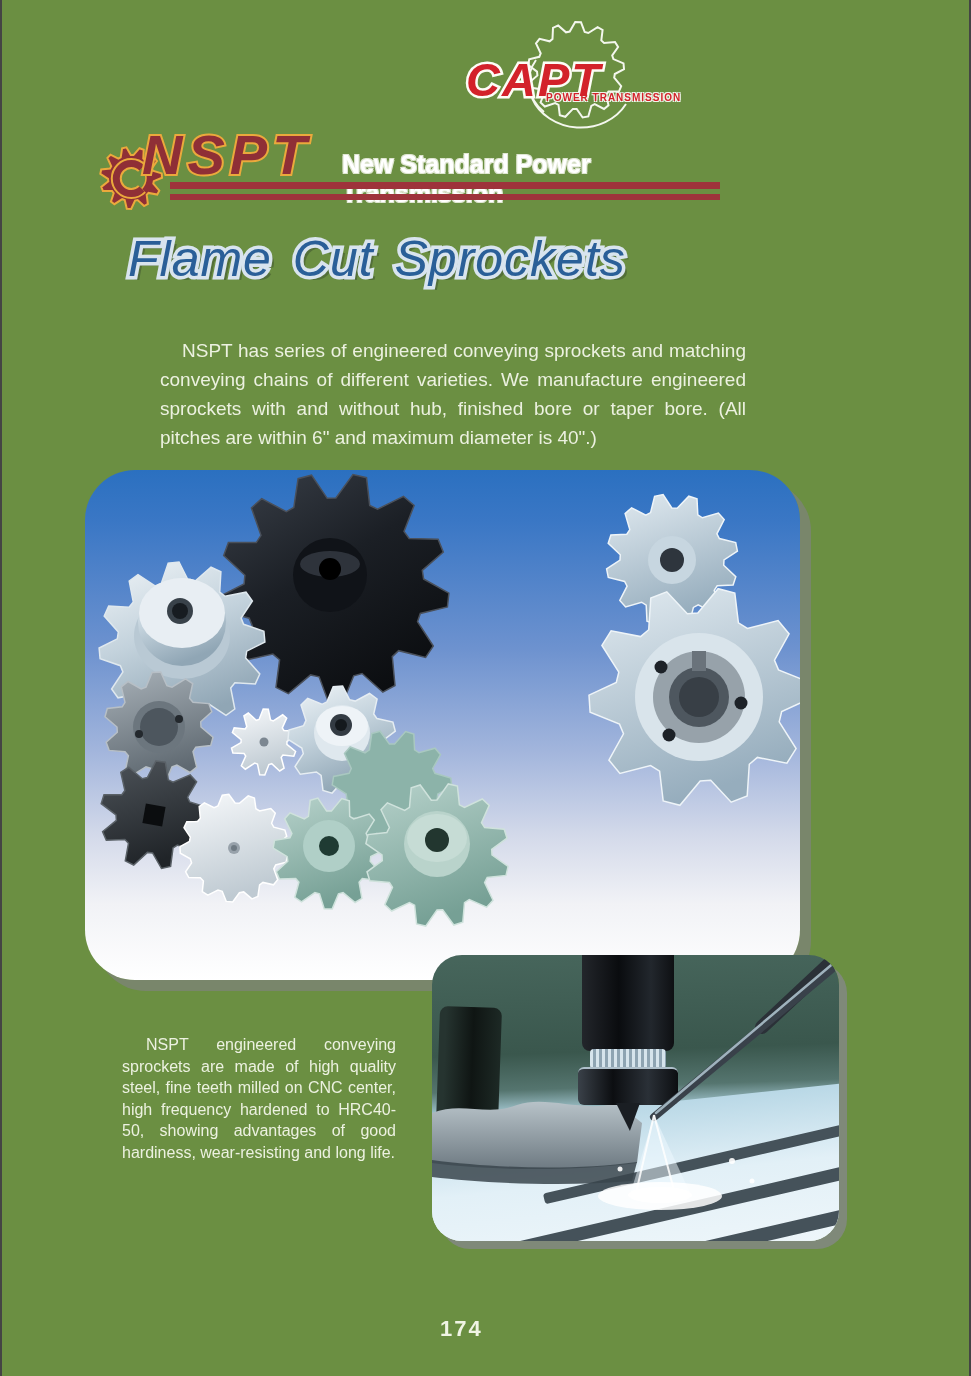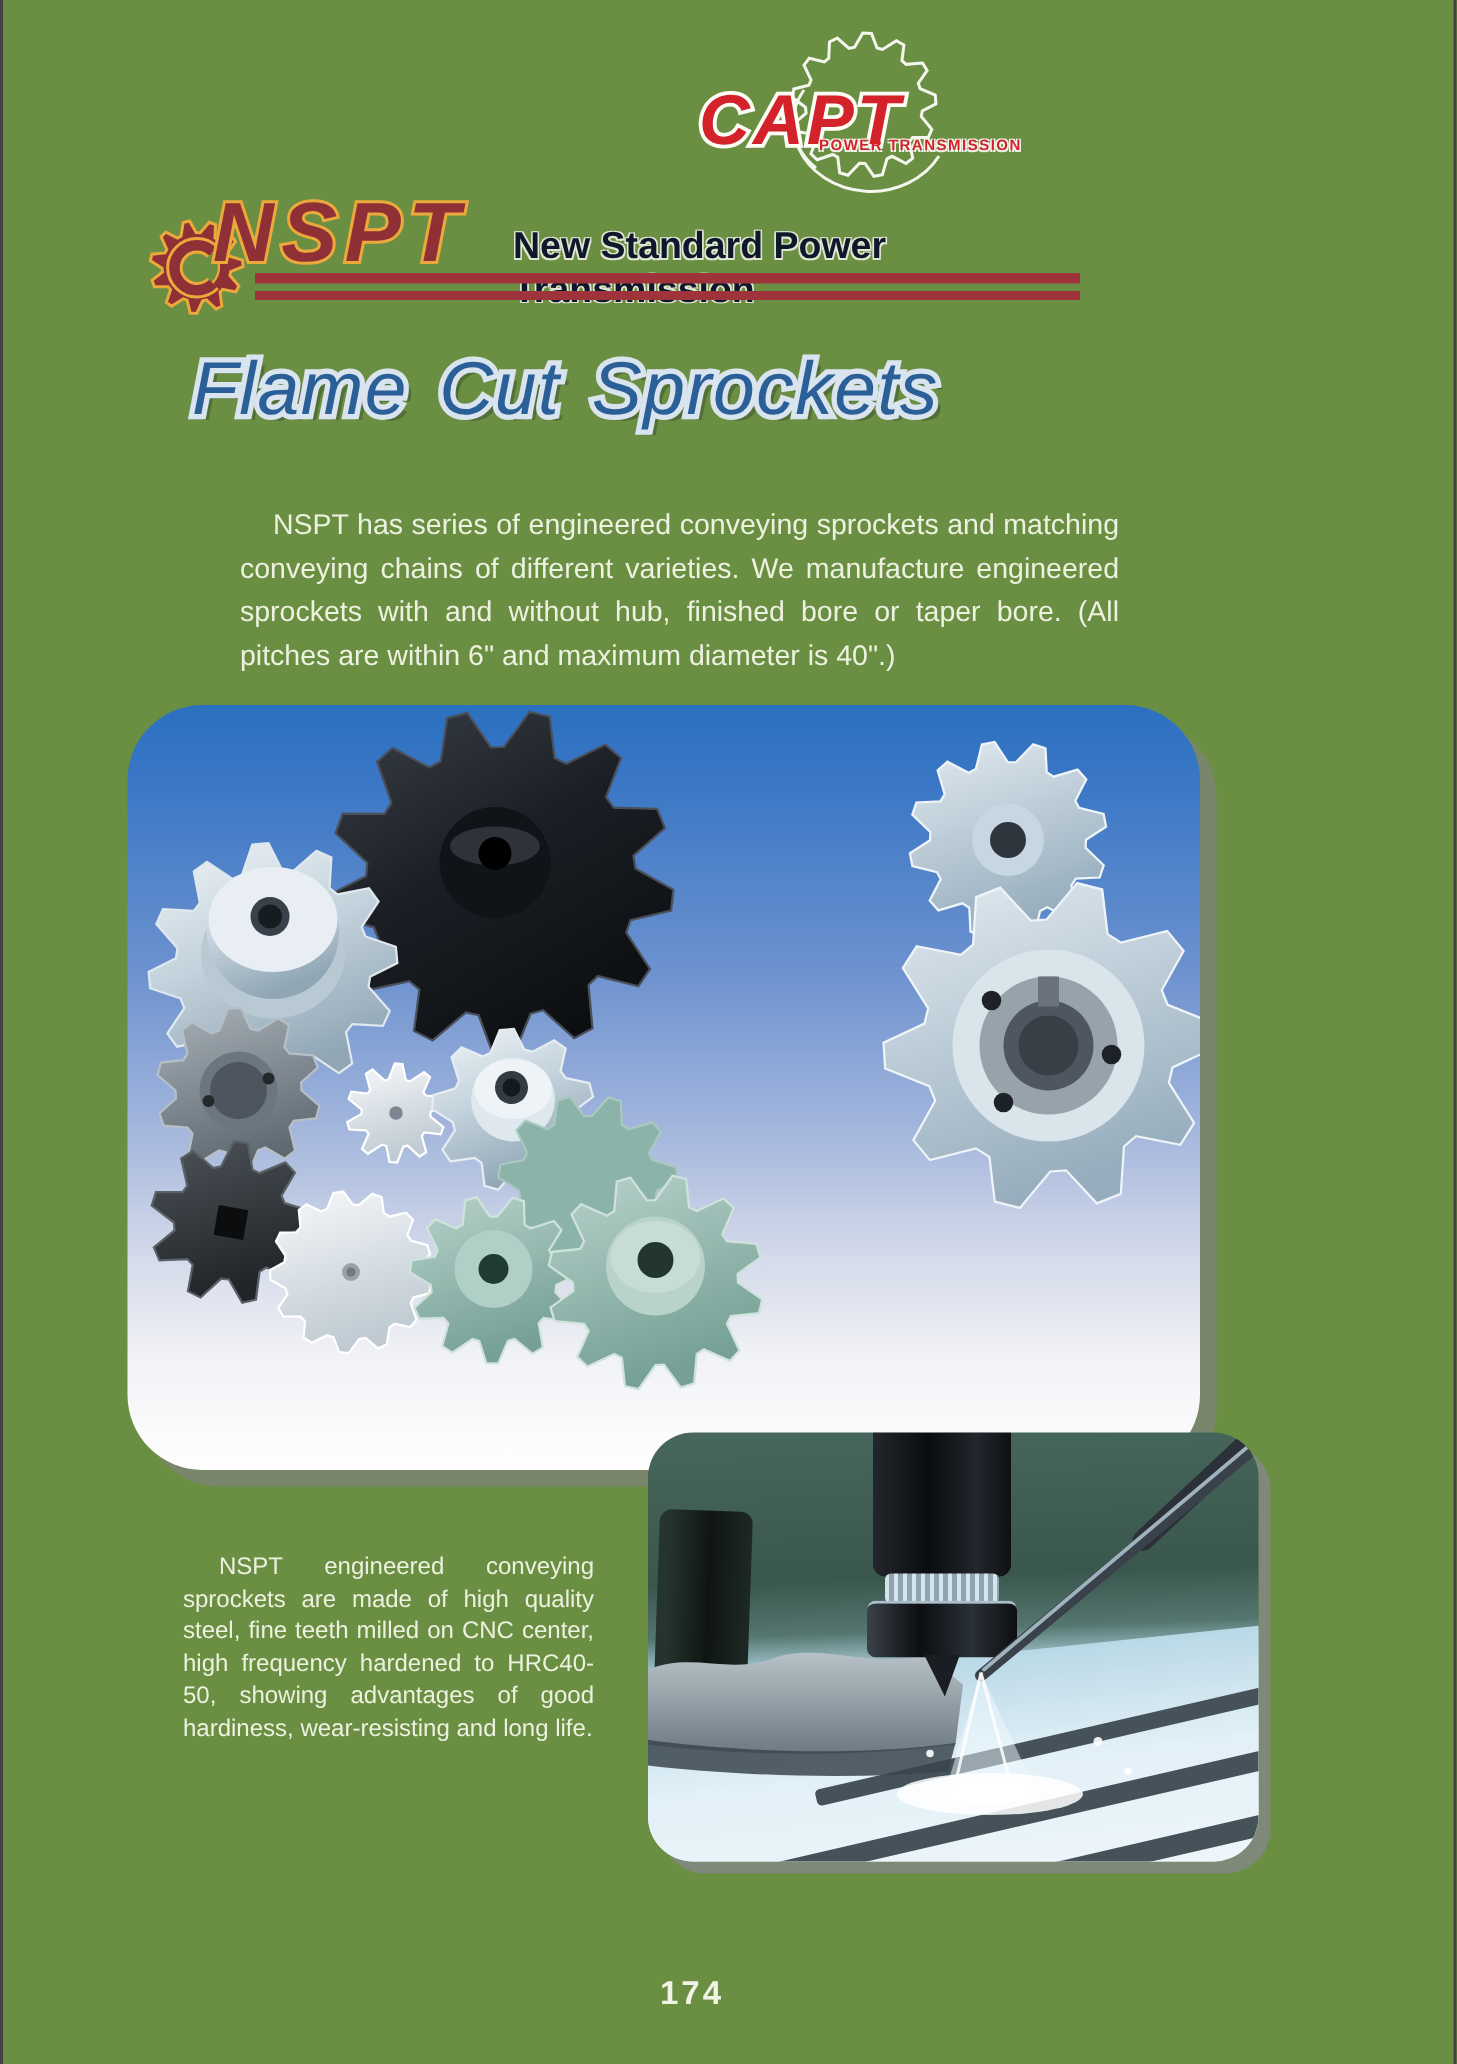--- a/index.html
+++ b/index.html
@@ -21,21 +21,21 @@
   #capt-sub{position:absolute; left:84px; top:70px; font-size:10px; font-weight:bold; color:#d3222a; letter-spacing:1px;
     text-shadow:-1px -1px 0 #f2f4ec,1px -1px 0 #f2f4ec,-1px 1px 0 #f2f4ec,1px 1px 0 #f2f4ec;}
   #capt-cn{position:absolute; left:168px; top:26px; font-size:50px; font-weight:bold; font-style:italic; letter-spacing:2px;
     color:transparent; -webkit-text-stroke:2.5px #f0f4ea; white-space:nowrap;}
 
   
   #nspt-logo{position:absolute; left:96px; top:126px; width:660px; height:100px;}
   #nspt-gear{position:absolute; left:0px; top:6px;}
   #nspt-text{position:absolute; left:44px; top:-4px; font-size:56px; font-weight:bold; font-style:italic; letter-spacing:5px; color:#8f2f36;}
   #nspt-text .stroke{-webkit-text-stroke:4px #eba93c;}
-  #nspt-tagline{position:absolute; left:244px; top:24px; font-size:25px; font-weight:bold; color:#0f172a; letter-spacing:0px;
+  #nspt-tagline{position:absolute; left:244px; top:24px; font-size:25px; font-weight:bold; color:#ffffff; letter-spacing:0px;
     text-shadow:-1px -1px 0 #dfe6d2,1px -1px 0 #dfe6d2,-1px 1px 0 #dfe6d2,1px 1px 0 #dfe6d2;}
   .nspt-bar{position:absolute; left:72px; width:550px; background:#9e333b;}
   #nspt-bar1{top:56px; height:7px;}
   #nspt-bar2{top:68px; height:6px;}
 
   
   #page-title{position:absolute; left:89px; top:230px; font-size:50px; font-weight:normal; font-style:italic; letter-spacing:1px; word-spacing:6px; color:#2a5f98;margin-left:37px;}
   #page-title .stroke{-webkit-text-stroke:7px #d9e4ee; text-shadow:5px 4px 0 rgba(60,80,45,0.5);}
 
   

